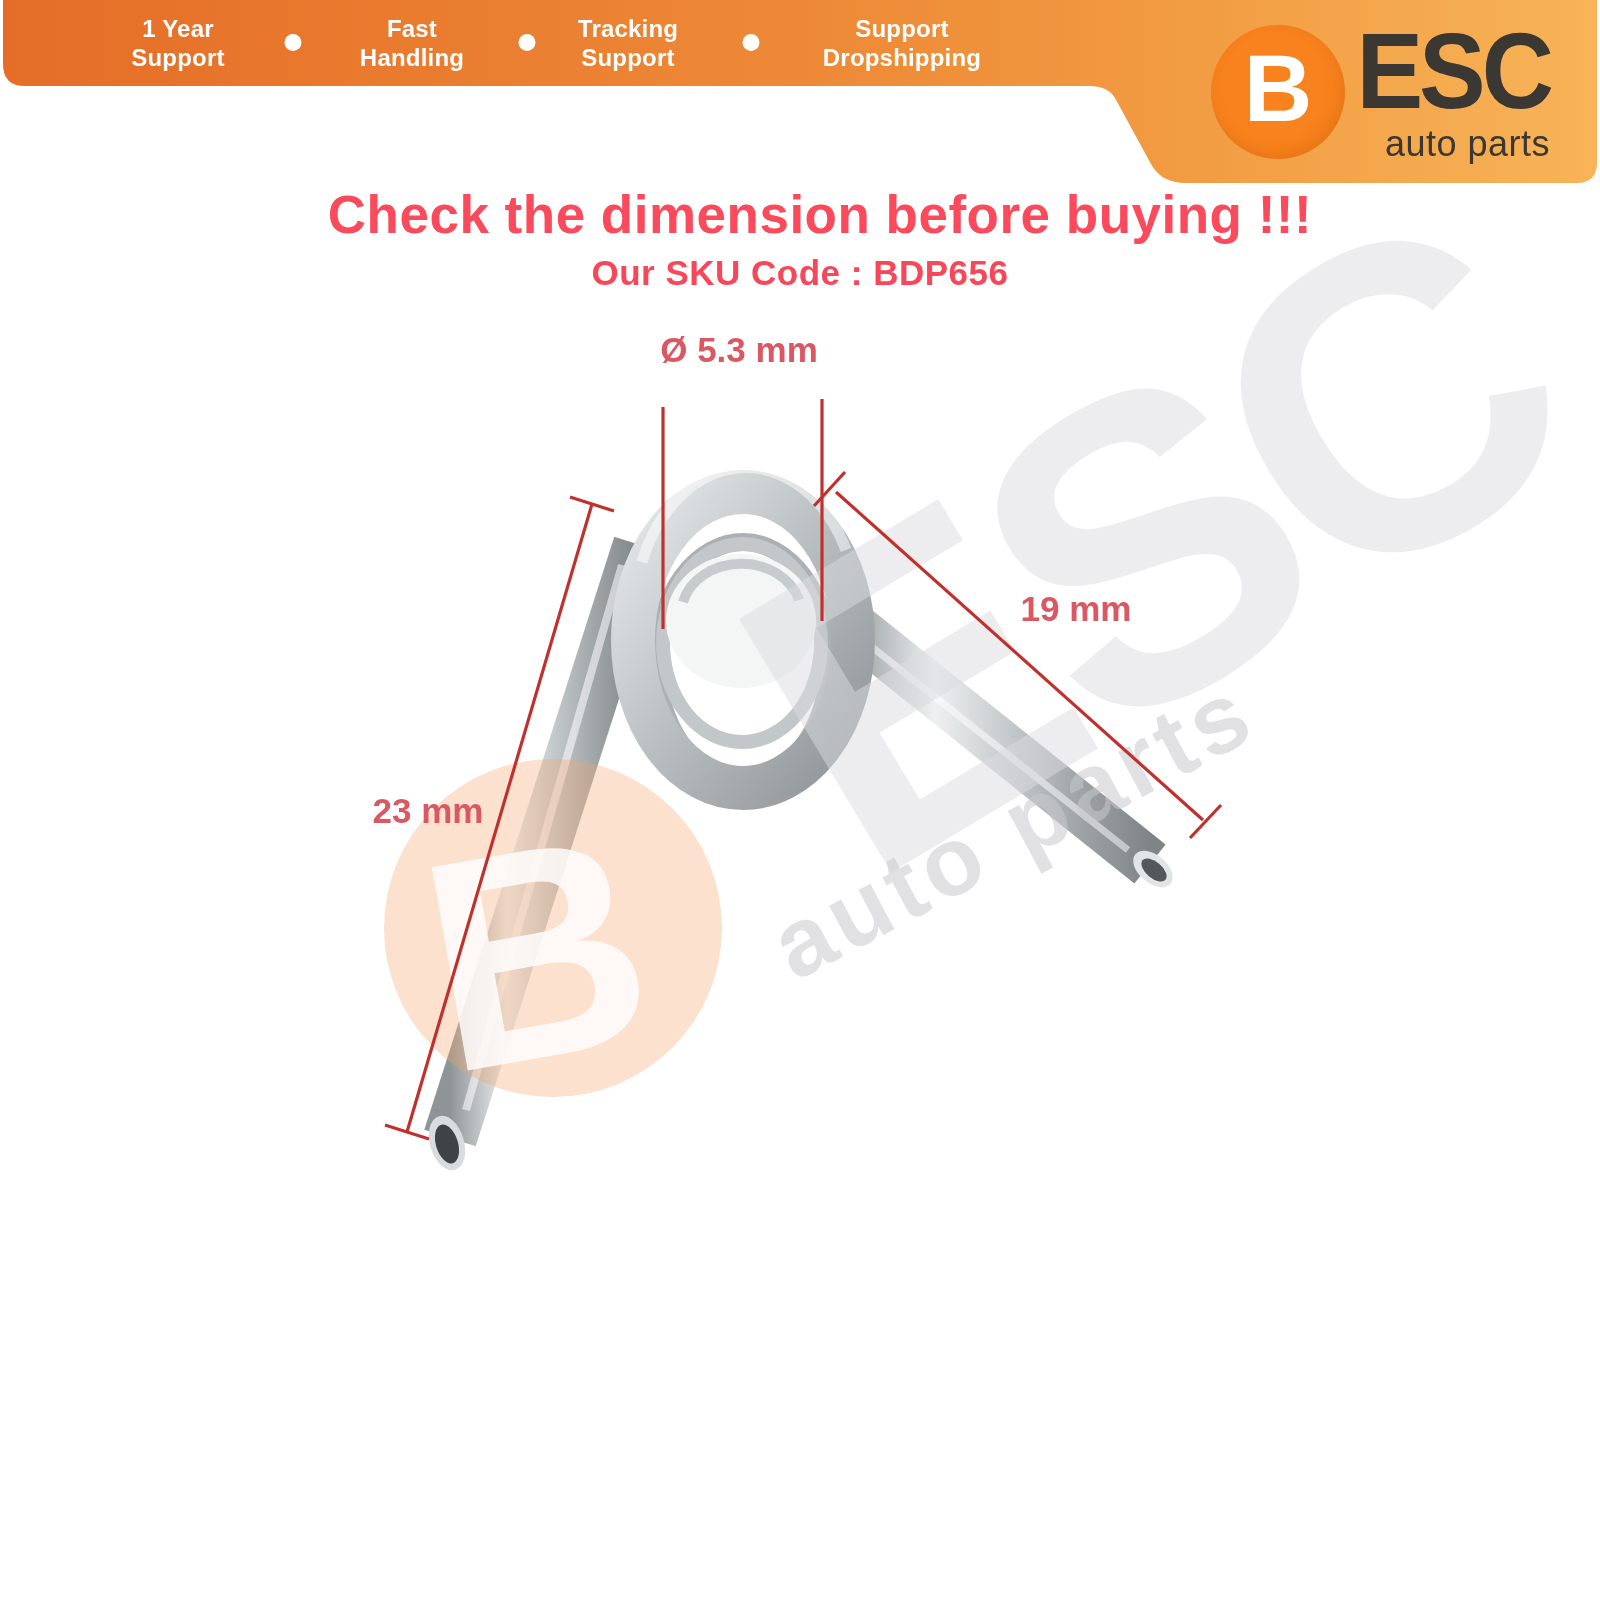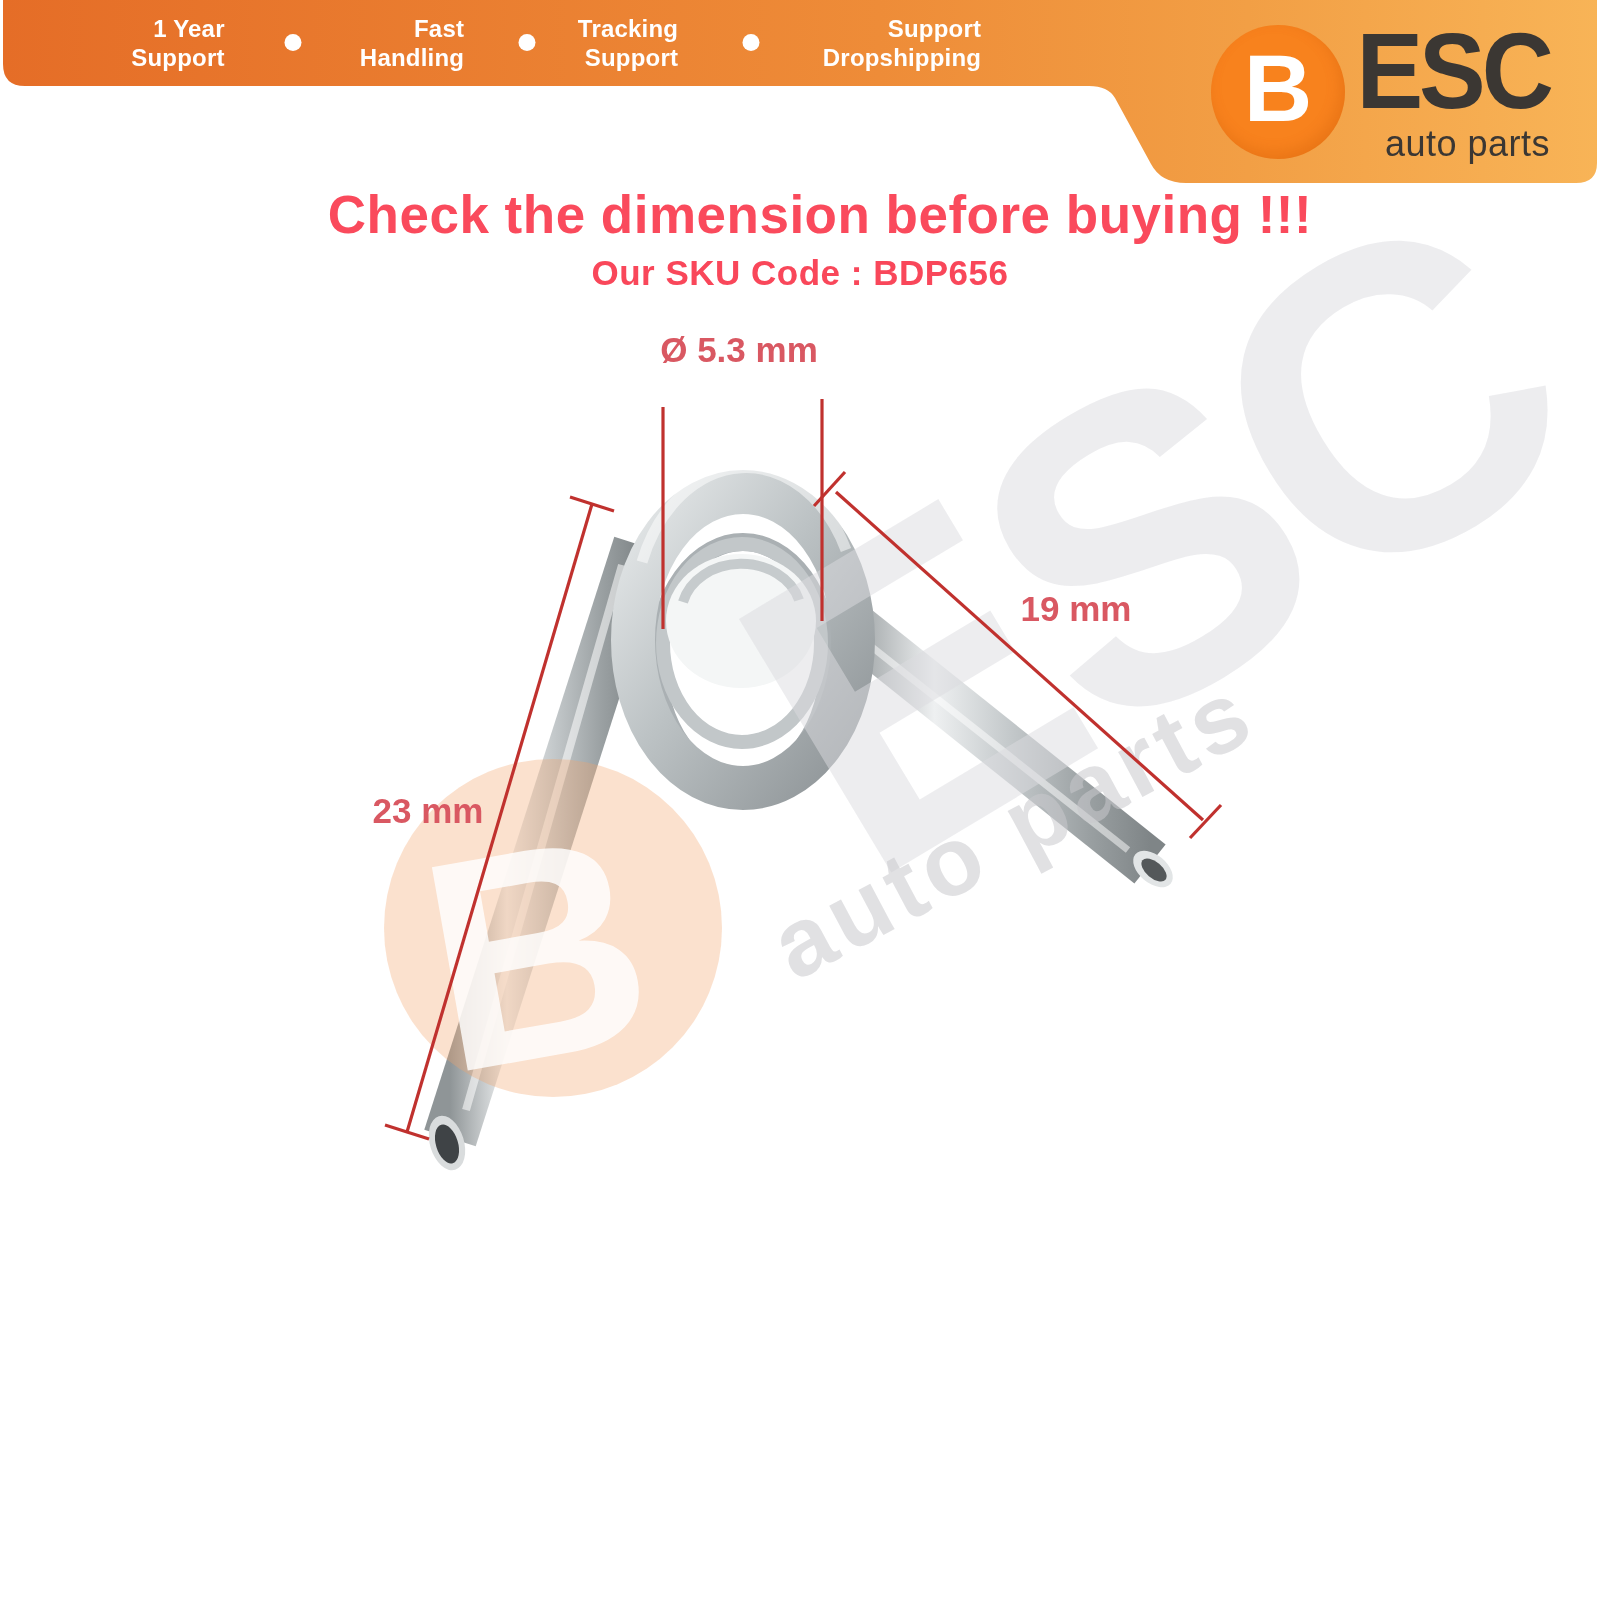--- a/index.html
+++ b/index.html
@@ -6,21 +6,21 @@
   .stage{
     position:relative;width:1600px;height:1600px;background:#ffffff;overflow:hidden;
     font-family:"Liberation Sans",sans-serif;
   }
   .art{position:absolute;left:0;top:0;width:1600px;height:1600px;}
   .header-shape{position:absolute;left:0;top:0;width:1600px;height:220px;}
   
   .banner-item{
     position:absolute;top:14px;transform:translateX(-50%);
     color:#ffffff;font-size:24px;line-height:29px;font-weight:600;
-    text-align:right;white-space:nowrap;letter-spacing:.2px;
+    text-align:center;white-space:nowrap;letter-spacing:.2px;
   }
   .banner-dot{
     position:absolute;top:34px;width:17px;height:17px;border-radius:50%;
     background:#ffffff;transform:translateX(-50%);
   }
   
   .logo-badge{
     position:absolute;left:1211px;top:25px;width:134px;height:134px;border-radius:50%;
     background:#f8821d;display:flex;align-items:center;justify-content:center;
     box-shadow:inset -4px -6px 14px rgba(190,80,0,.25);

